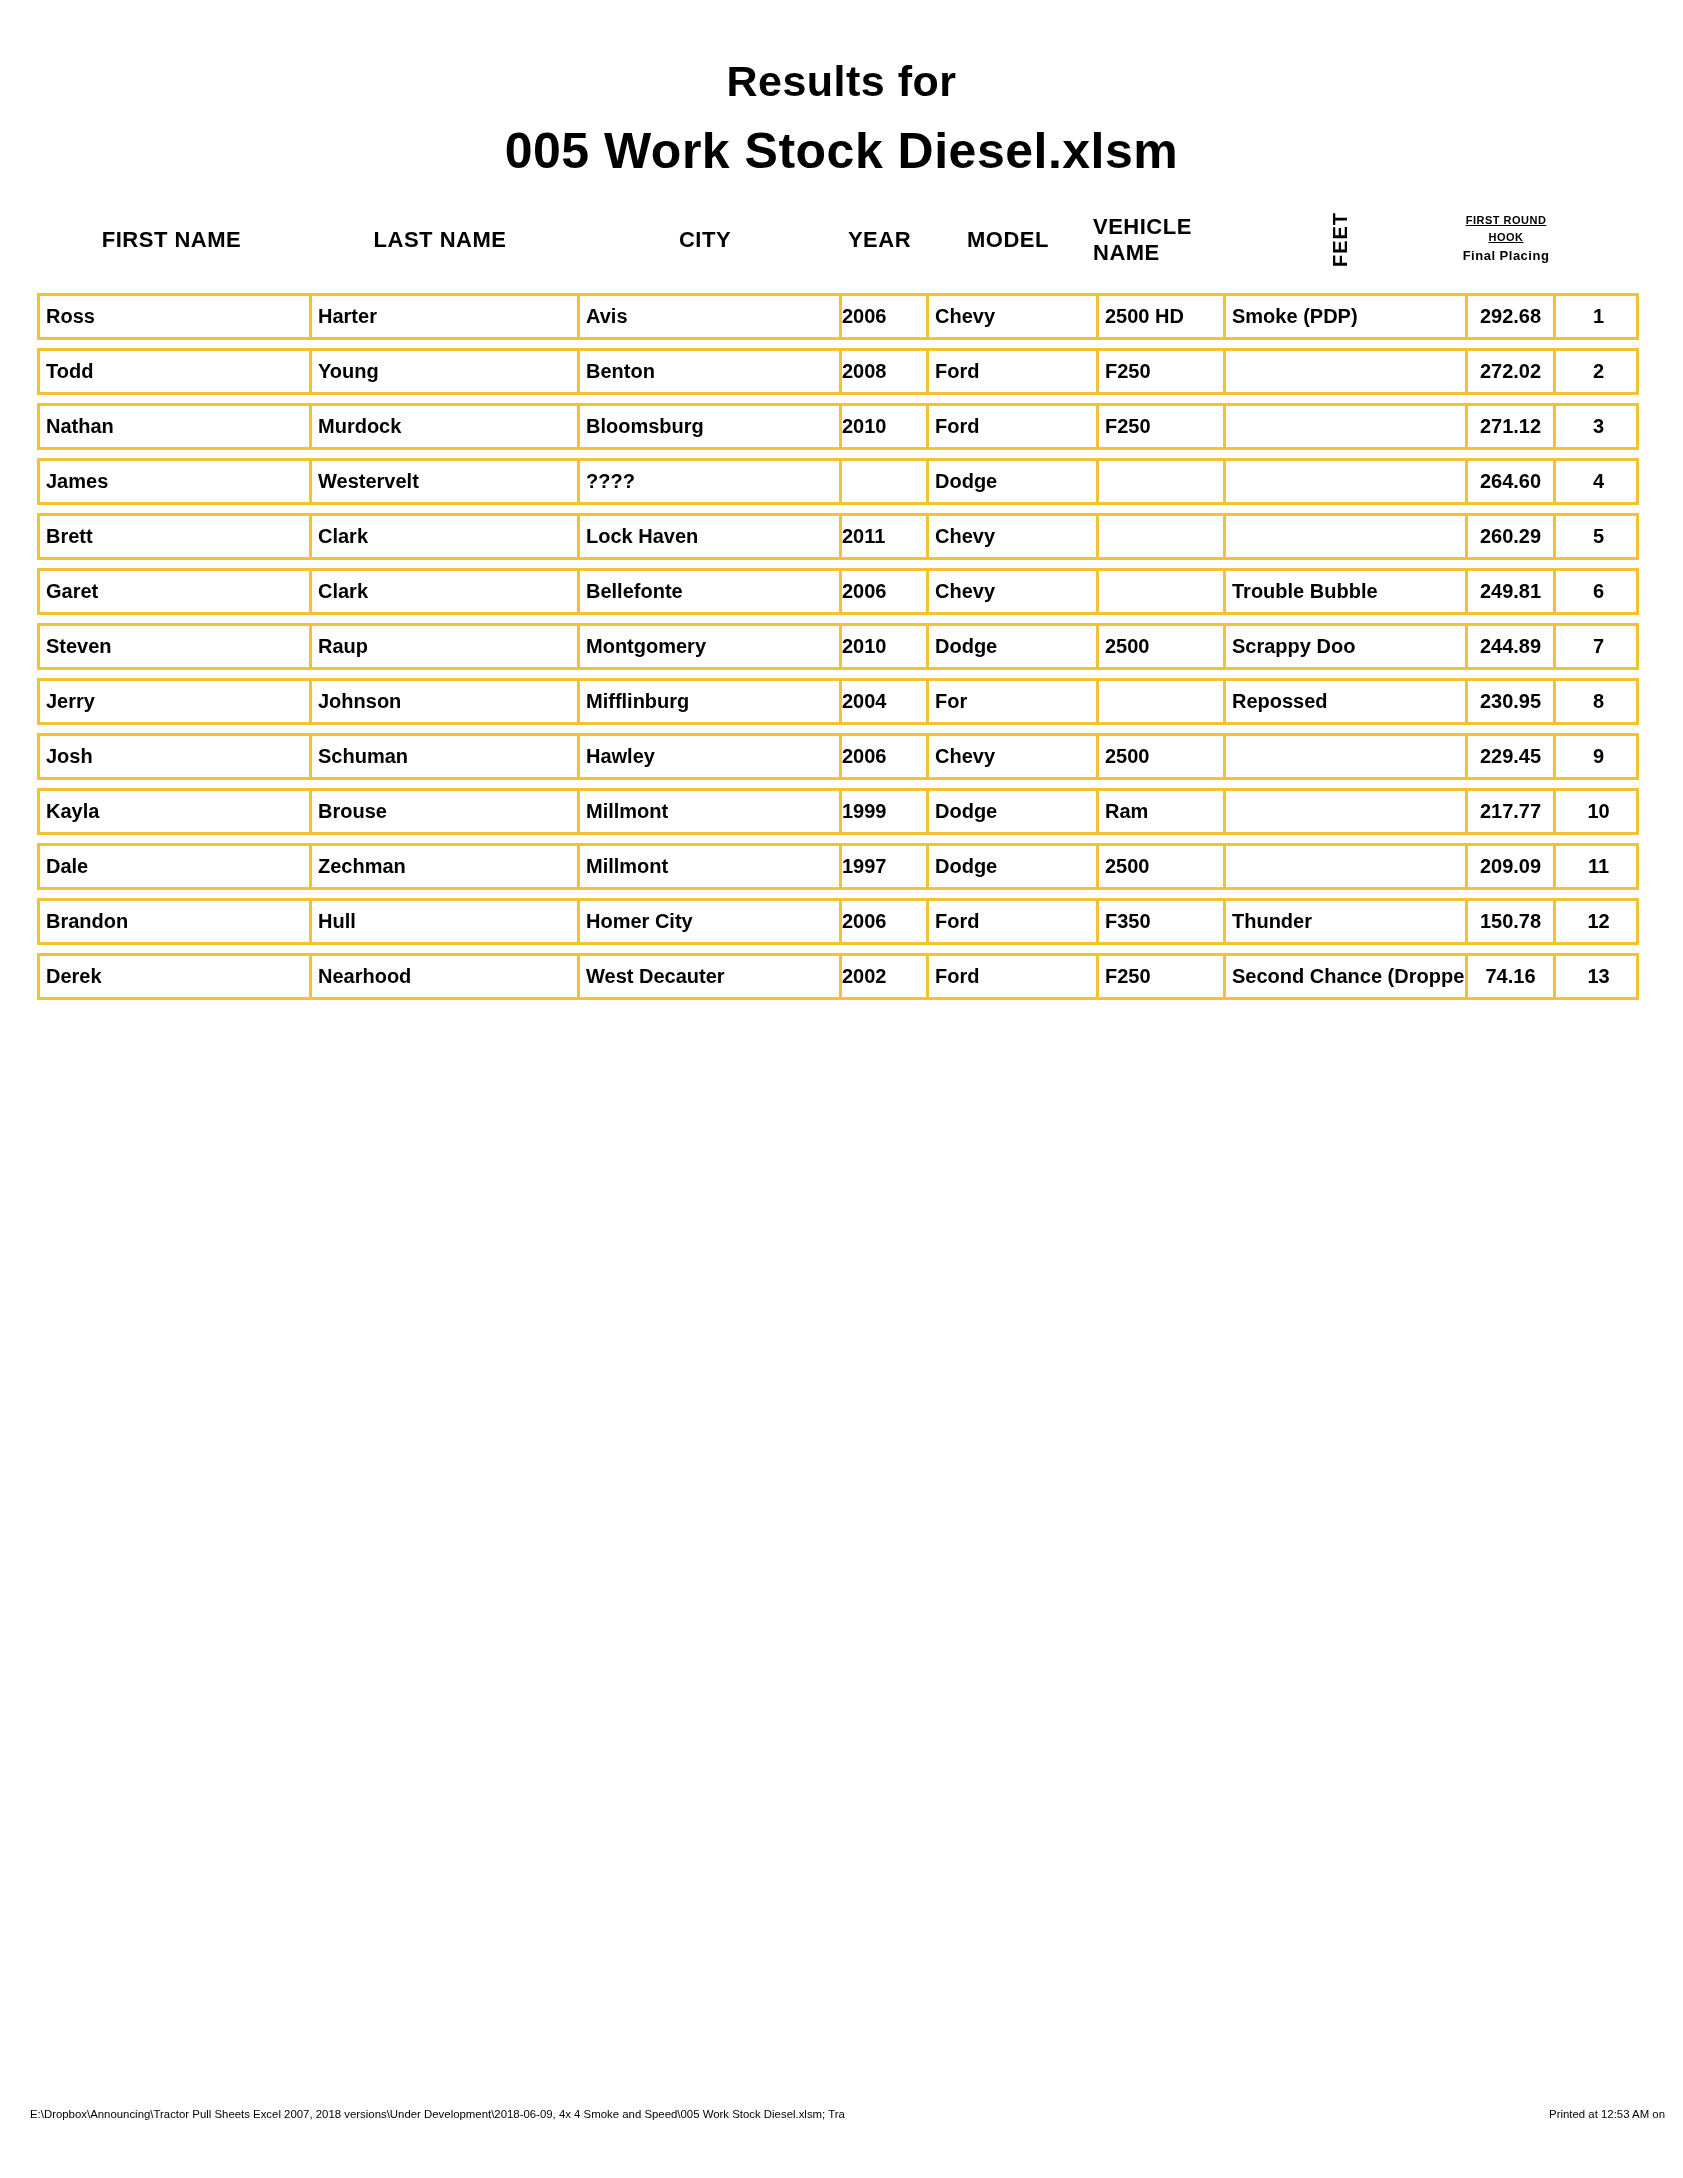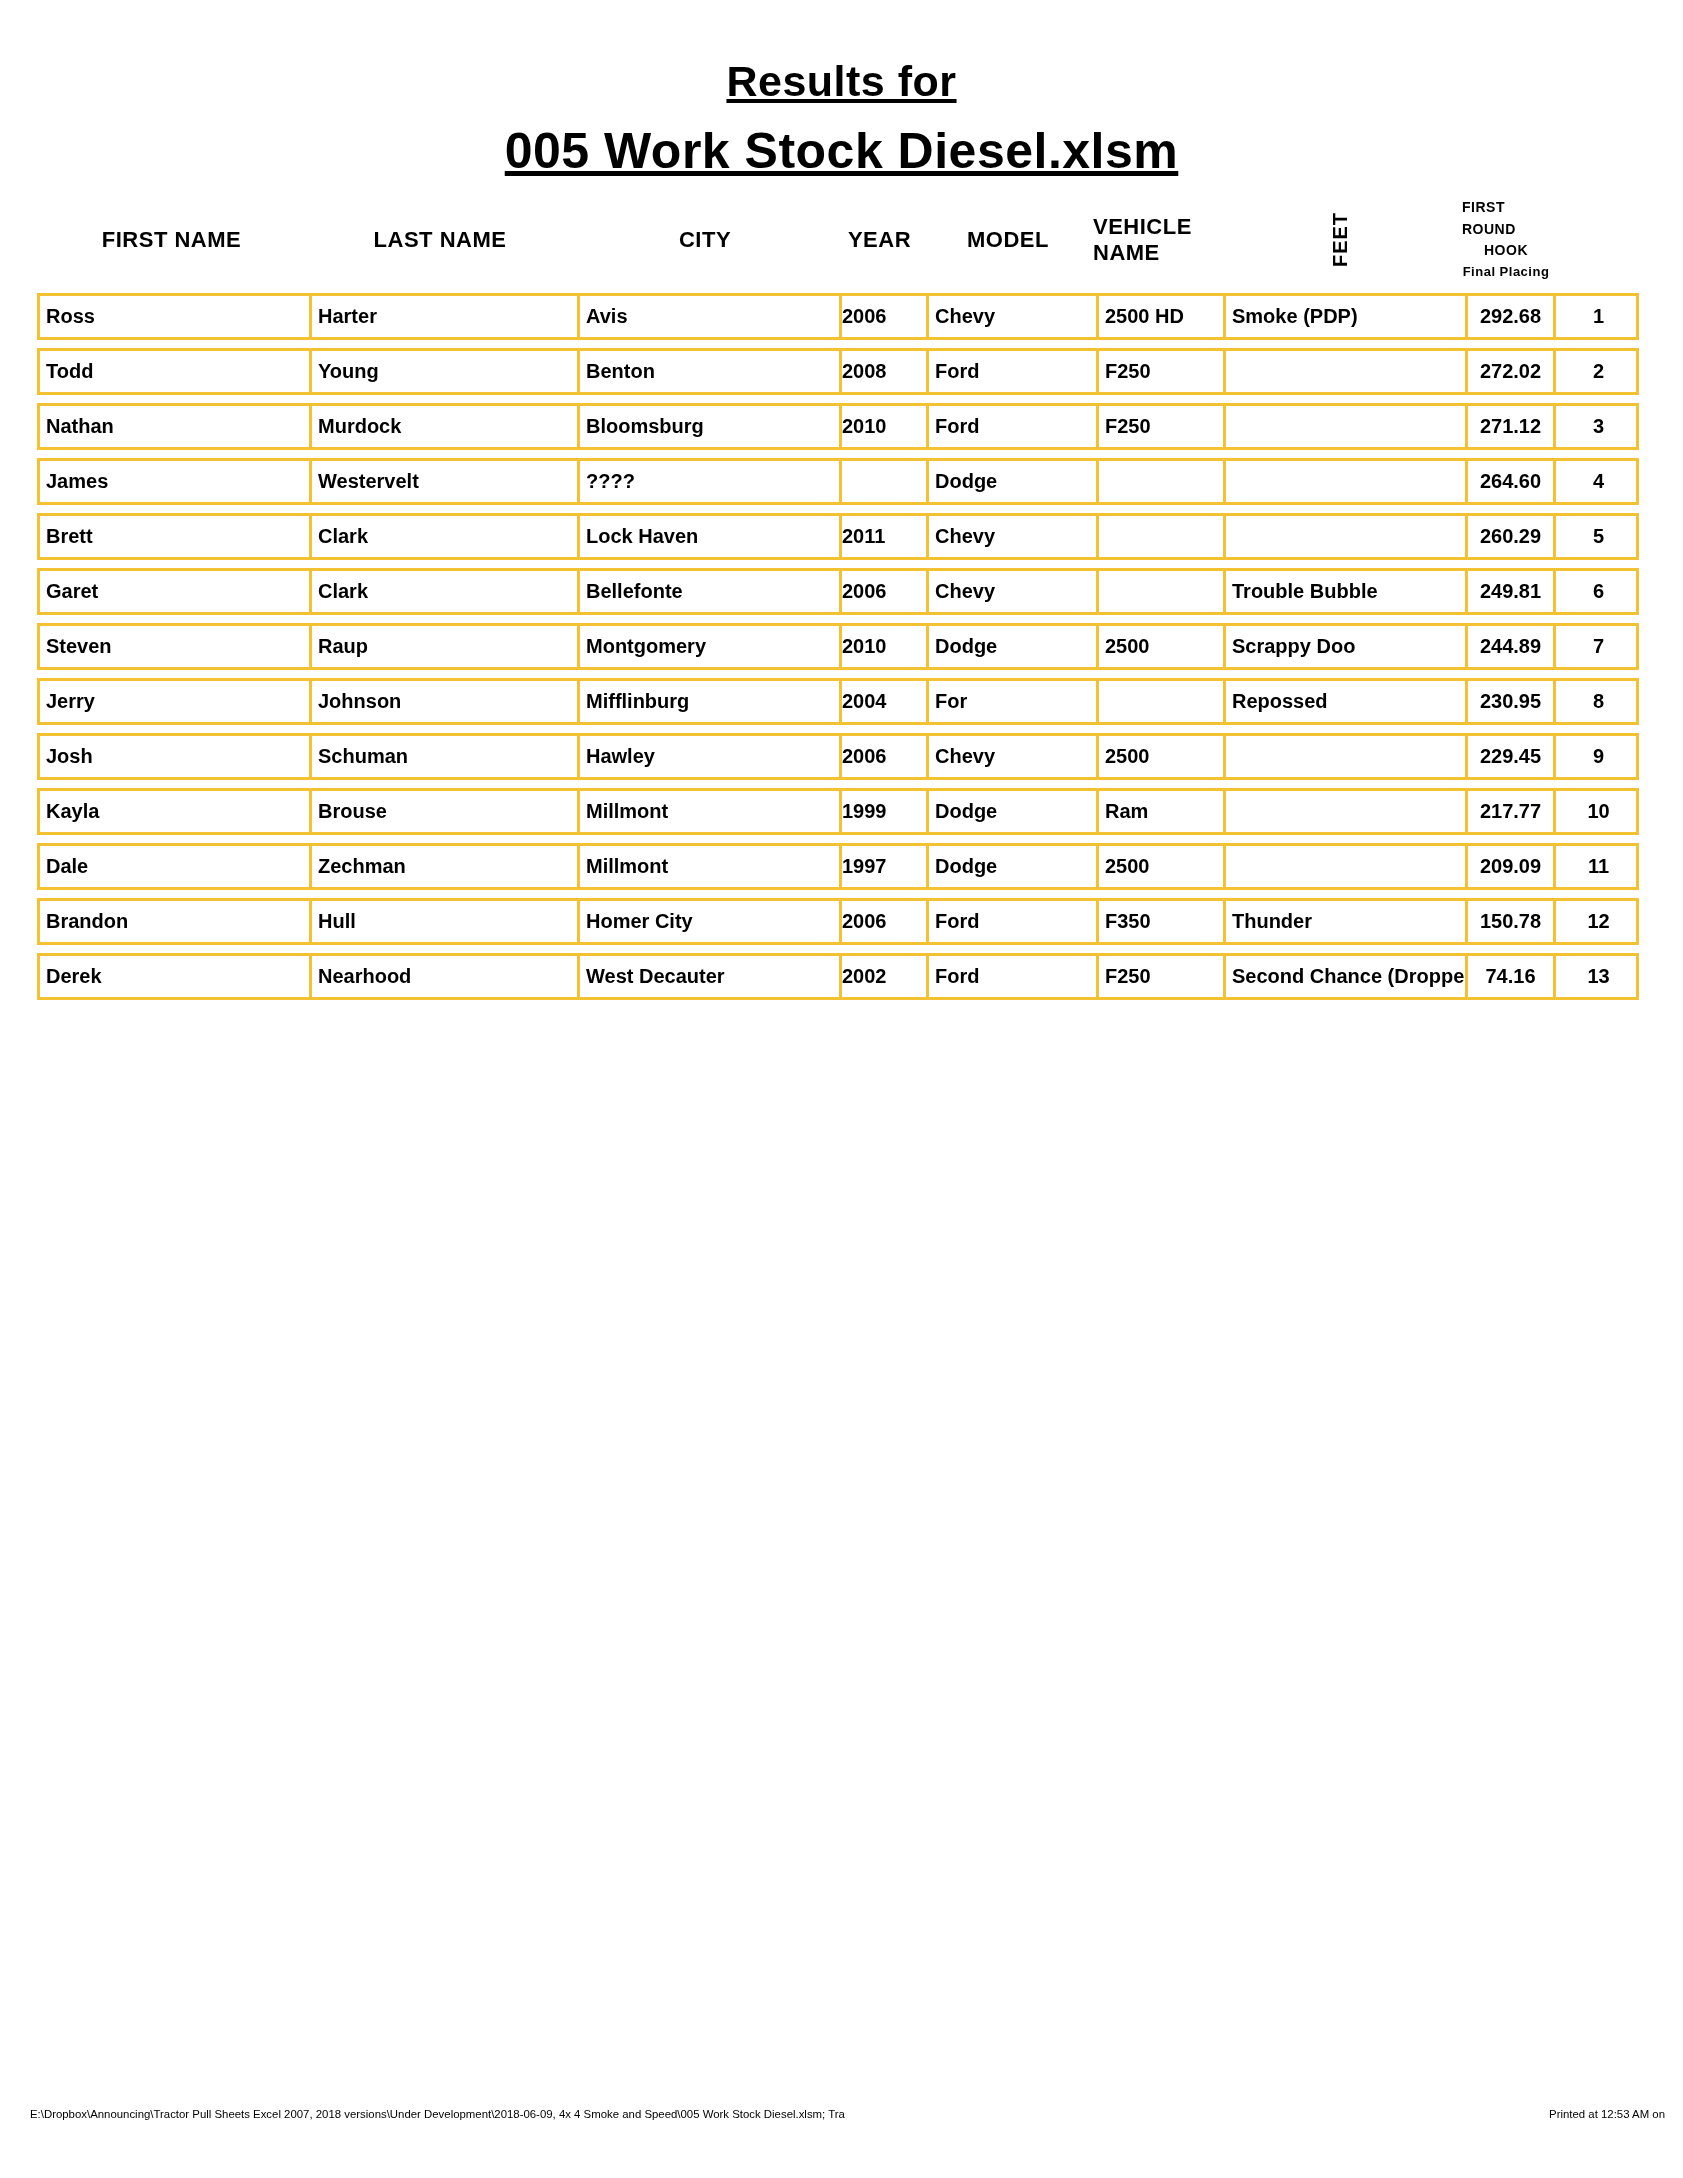--- a/index.html
+++ b/index.html
@@ -7,41 +7,41 @@
     width: 1683px; height: 2178px;
     background: #ffffff;
     font-family: "Liberation Sans", sans-serif;
     color: #000;
     position: relative;
     overflow: hidden;
     --gold: #F2C233;
   }
   .title-block {
     position: absolute; top: 57px; left: 0; width: 1683px;
-    text-align: center; font-weight: bold; text-decoration: underline;
+    text-align: center; font-weight: bold;
   }
   .title-line1 { font-size: 43px; letter-spacing: 0.5px; }
   .title-line2 { font-size: 50px; margin-top: 16px; letter-spacing: 0.5px; }
 
   .sheet { position: absolute; left: 37px; top: 194px; width: 1602px; }
   .grid {
     display: grid;
     grid-template-columns: 269px 268px 262px 87px 170px 127px 242px 88px 88px;
   }
   .hdr { height: 91px; }
   .hdr-cell {
     display: flex; align-items: center; justify-content: center;
     font-weight: bold; font-size: 22px; letter-spacing: 0.5px;
   }
   .hdr-feet span {
     transform: rotate(-90deg);
     font-size: 20px; letter-spacing: 1px; white-space: nowrap;
   }
   .hdr-hook { flex-direction: column; line-height: 1.55; }
-  .hook-small { font-size: 14px; font-weight: bold; }
+  .hook-small { font-size: 11px; font-weight: bold; text-decoration: underline; }
   .hook-final { font-size: 13px;  font-weight: bold; }
 
   .row {
     box-sizing: border-box;
     height: 47px; margin-top: 8px;
     border: 3px solid var(--gold);
     background: #fff;
   }
   .cell {
     box-sizing: border-box;

